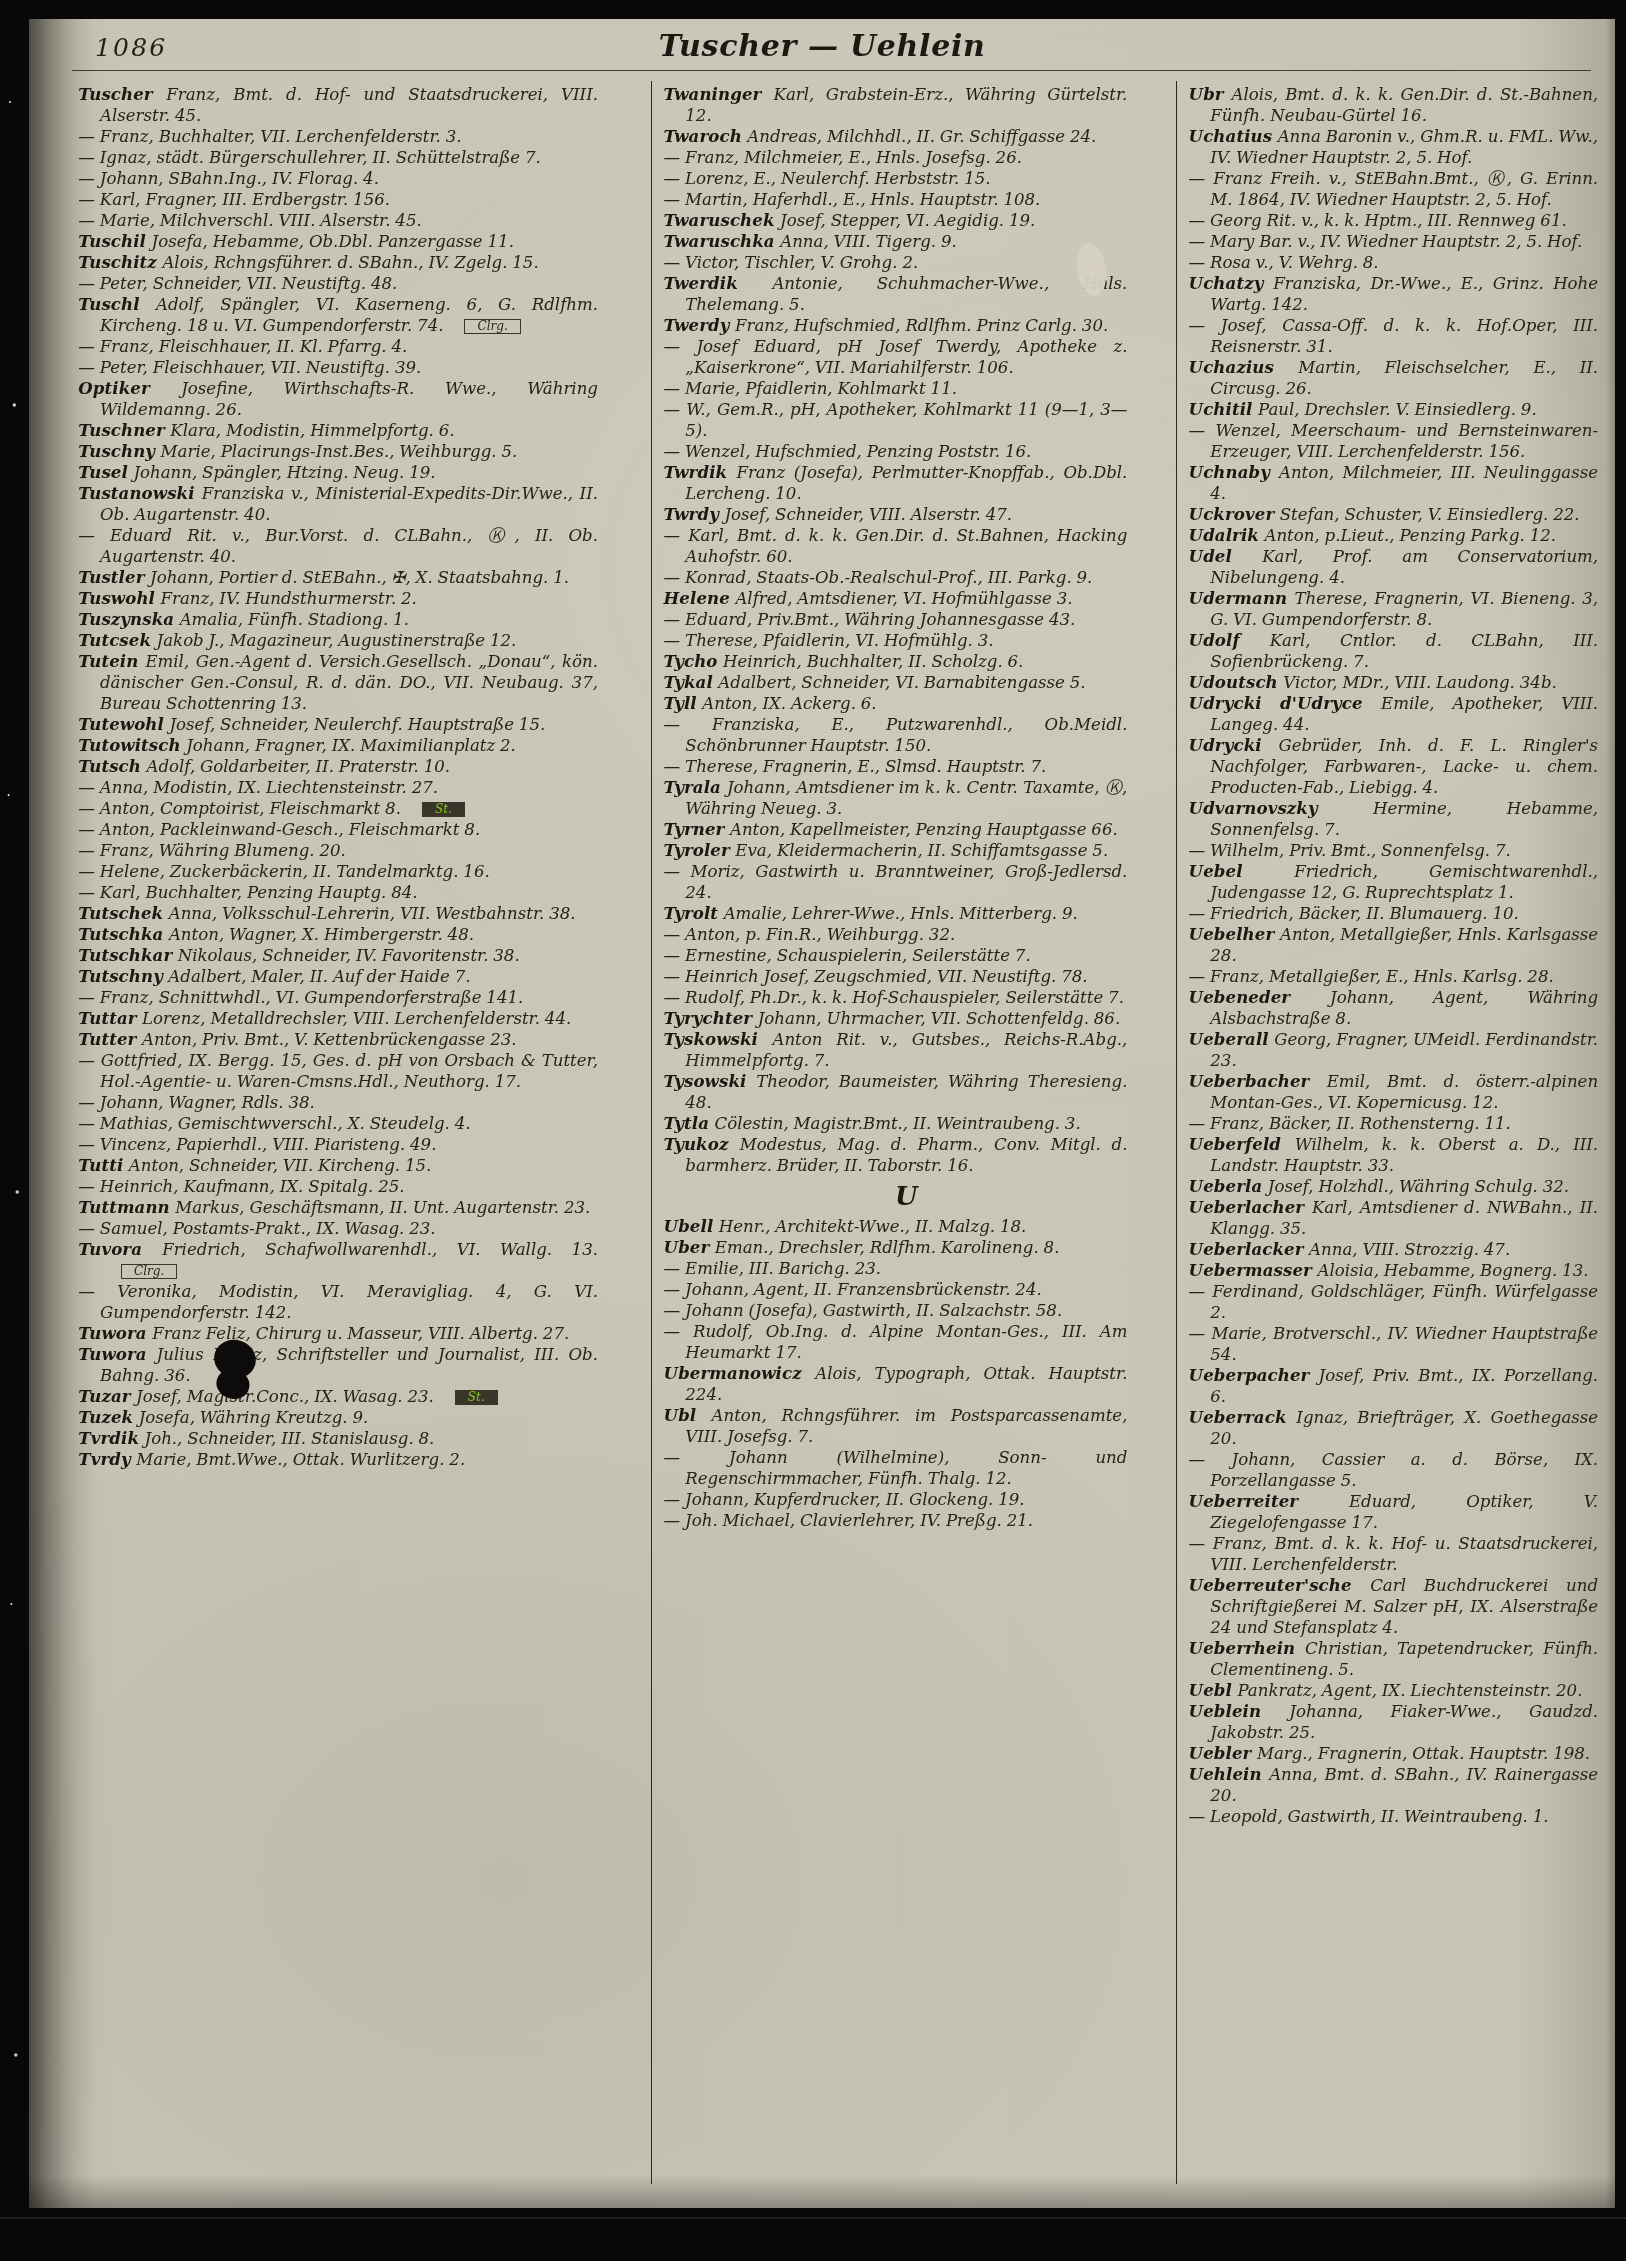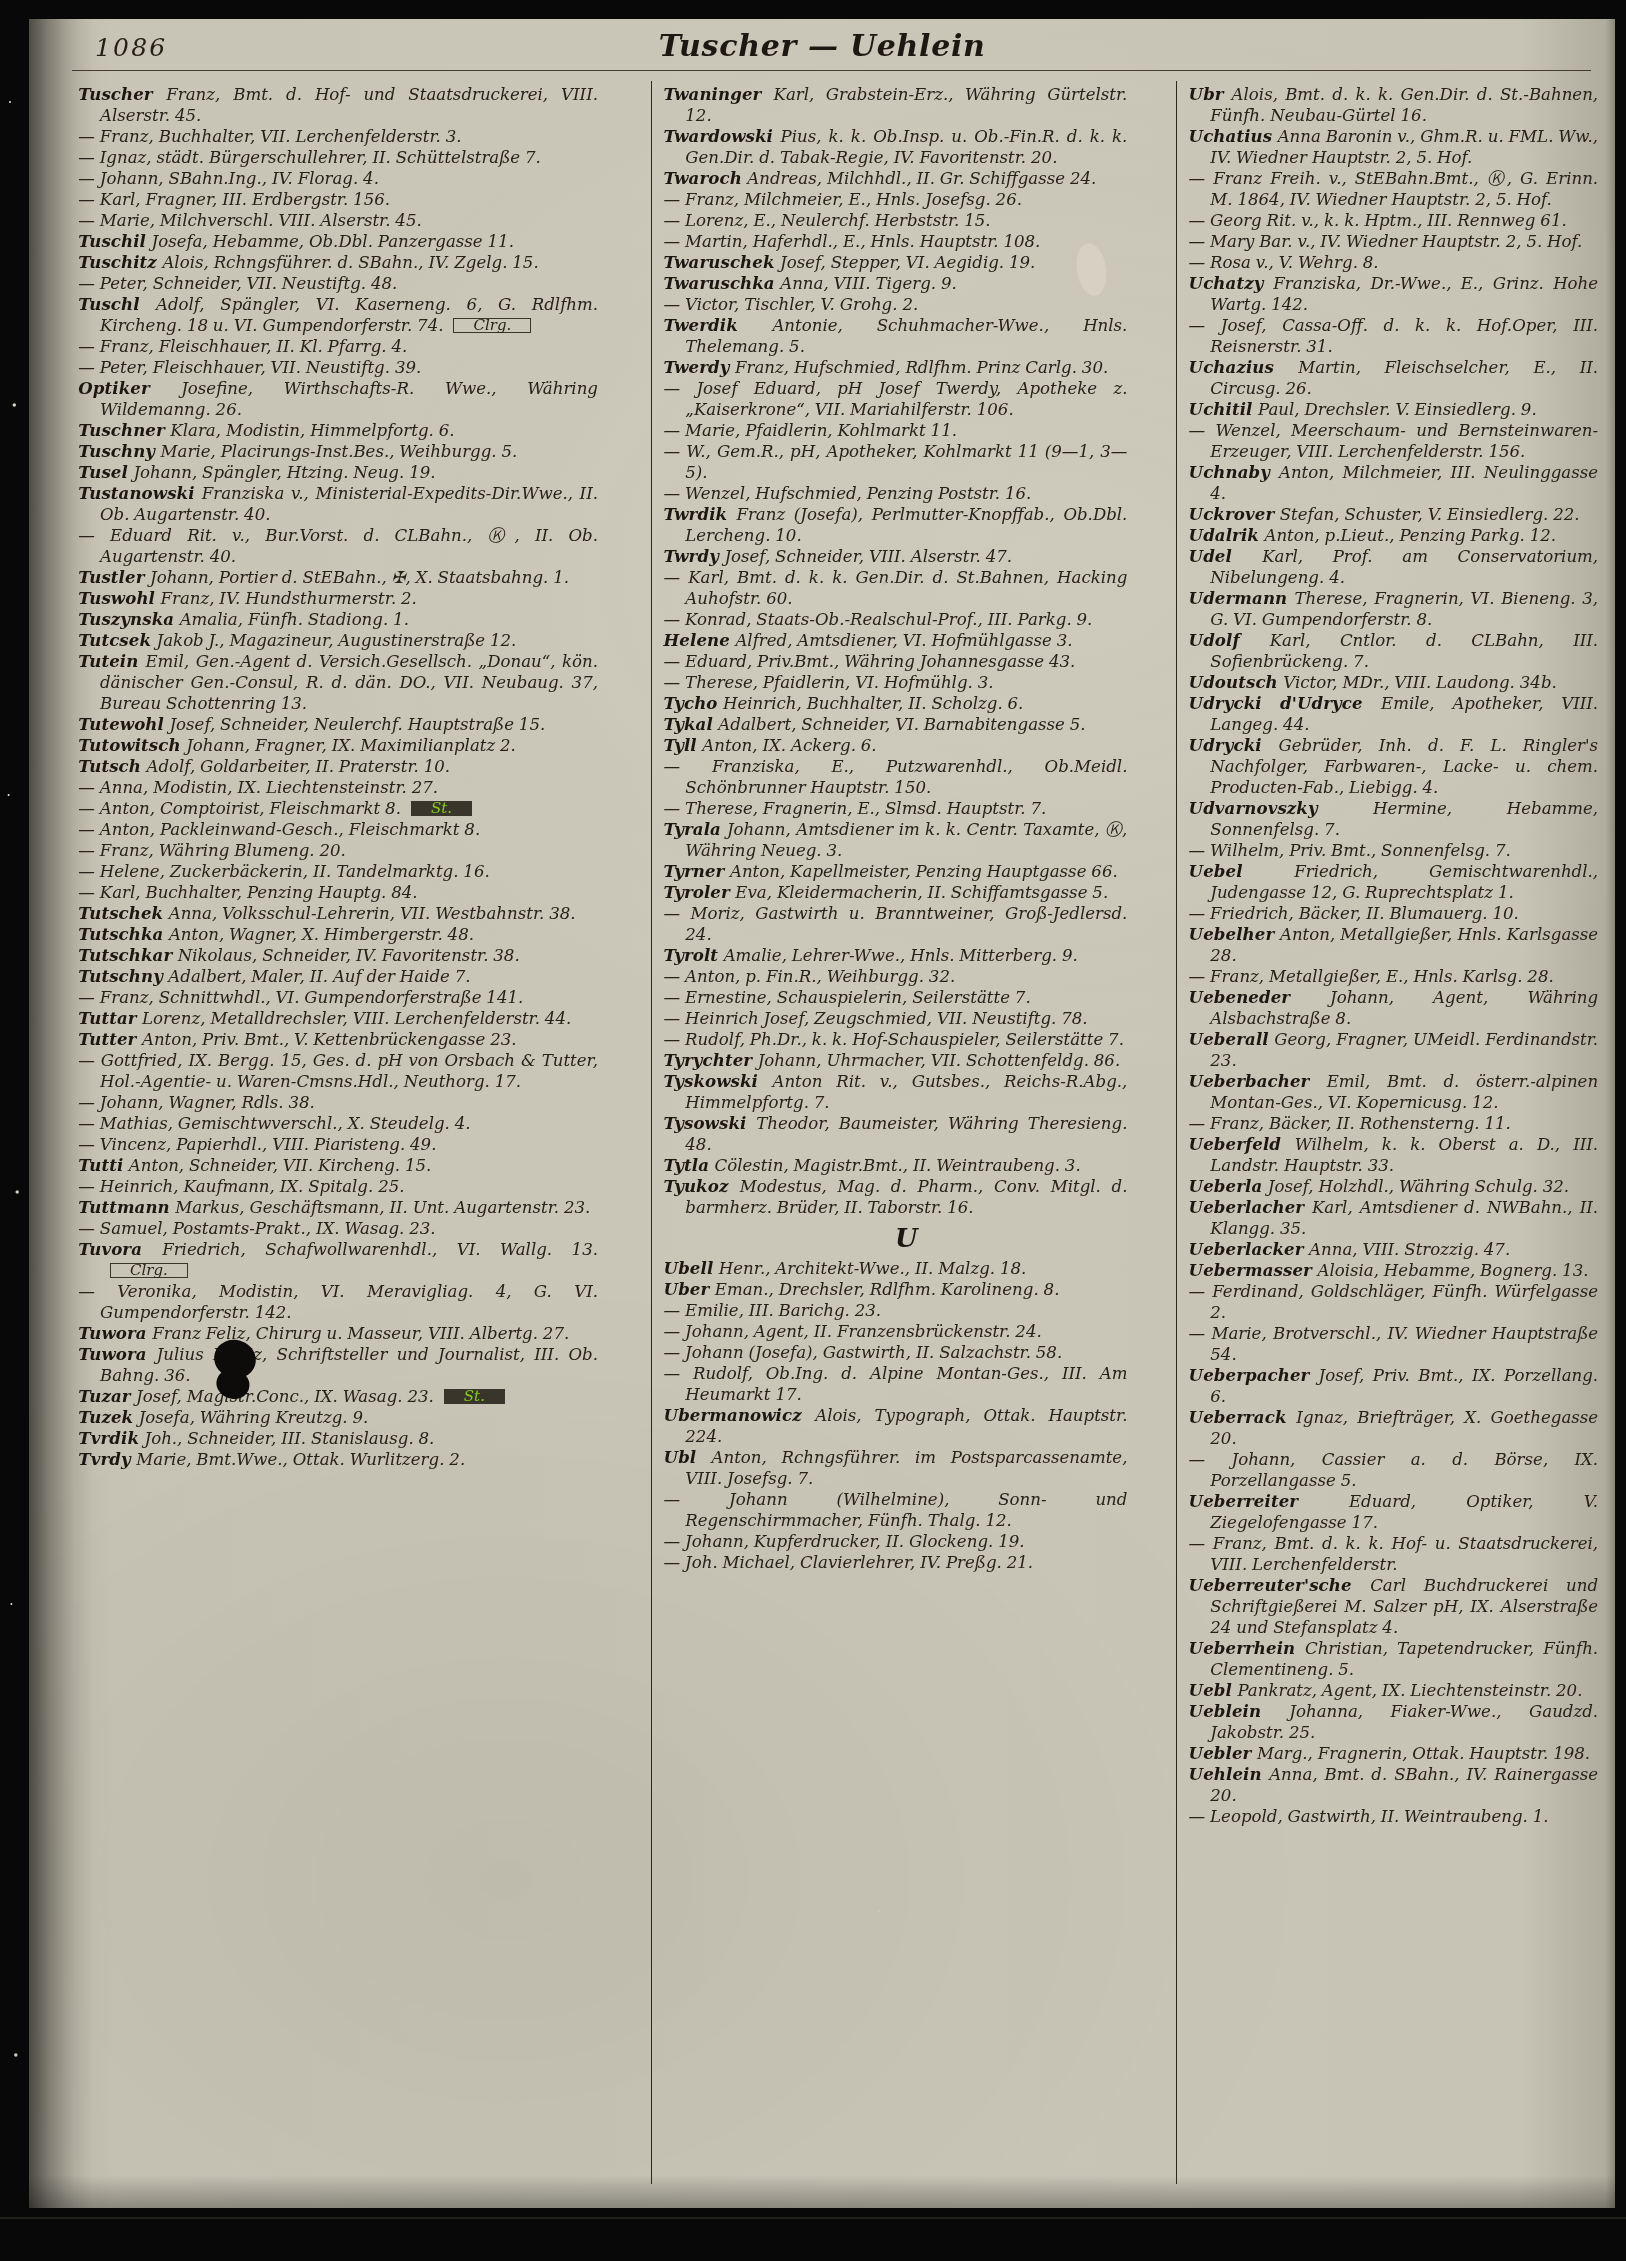--- a/index.html
+++ b/index.html
@@ -51,22 +51,22 @@
     font-size:16.6px;line-height:21px;color:#27221a;
     text-indent:-21.7px;padding-left:21.7px;text-align:justify;
     word-spacing:-0.4px;
   }
   .hw{font-weight:bold;letter-spacing:0.1px;color:#1c1710;}
   .section{
     text-align:center;font-weight:bold;font-size:26px;line-height:33px;
     color:#1c1710;margin:4.3px 0 2.9px 0;text-indent:0;
   }
   .tag{
-    display:inline-block;border:1.4px solid #3a352b;font-size:15px;line-height:13.7px;
-    padding:0 19px;margin-left:10px;text-indent:0;vertical-align:1.4px;color:#2a251c;
+    display:inline-block;border:1.4px solid #3a352b;font-size:12px;line-height:13.7px;
+    padding:0 12px;margin-left:21px;text-indent:0;vertical-align:1.4px;color:#2a251c;
   }
   .tag-fill{background:#3a352b;color:#84cc16;border-color:#3a352b;}
 
   
   .ink-blot{position:absolute;background:#0d0c0a;border-radius:50%;}
   .blot1{left:214px;top:1340px;width:42px;height:38px;transform:rotate(18deg);box-shadow:5.8px 24.5px 0 -4.3px #0d0c0a;}
   .white-spot{position:absolute;background:#d6d2c3;border-radius:50%;}
   .spot1{left:1077px;top:243px;width:29px;height:53px;transform:rotate(-8deg);opacity:.95;}
   .dust{position:absolute;width:2.2px;height:2.2px;border-radius:50%;background:#cfcbbc;
     box-shadow: 2.9px 188px 0 0.7px #bdb9aa, -4.3px 592px 0 0 #d6d2c3, 1.4px 1025px 0 0.7px #c5c1b2,
@@ -144,21 +144,20 @@
           <div class="entry">— Veronika, Modistin, VI. Meravigliag. 4, G. VI. Gumpendorferstr. 142.</div>
           <div class="entry"><span class="hw">Tuwora </span>Franz Feliz, Chirurg u. Masseur, VIII. Albertg. 27.</div>
           <div class="entry"><span class="hw">Tuwora </span>Julius Moriz, Schriftsteller und Journalist, III. Ob. Bahng. 36.</div>
           <div class="entry"><span class="hw">Tuzar </span>Josef, Magistr.Conc., IX. Wasag. 23.<span class="tag tag-fill">St.</span></div>
           <div class="entry"><span class="hw">Tuzek </span>Josefa, Währing Kreutzg. 9.</div>
           <div class="entry"><span class="hw">Tvrdik </span>Joh., Schneider, III. Stanislausg. 8.</div>
           <div class="entry"><span class="hw">Tvrdy </span>Marie, Bmt.Wwe., Ottak. Wurlitzerg. 2.</div>
         </div>
       <div class="col col2">
           <div class="entry"><span class="hw">Twaninger </span>Karl, Grabstein-Erz., Währing Gürtelstr. 12.</div>
-          <div class="entry"><span class="hw">Twardowski </span>Pius, k. k. Ob.Insp. u. Ob.-Fin.R. d. k. k. Gen.Dir. d. Tabak-Regie, IV. Favoritenstr. 20.</div>
           <div class="entry"><span class="hw">Twaroch </span>Andreas, Milchhdl., II. Gr. Schiffgasse 24.</div>
           <div class="entry">— Franz, Milchmeier, E., Hnls. Josefsg. 26.</div>
           <div class="entry">— Lorenz, E., Neulerchf. Herbststr. 15.</div>
           <div class="entry">— Martin, Haferhdl., E., Hnls. Hauptstr. 108.</div>
           <div class="entry"><span class="hw">Twaruschek </span>Josef, Stepper, VI. Aegidig. 19.</div>
           <div class="entry"><span class="hw">Twaruschka </span>Anna, VIII. Tigerg. 9.</div>
           <div class="entry">— Victor, Tischler, V. Grohg. 2.</div>
           <div class="entry"><span class="hw">Twerdik </span>Antonie, Schuhmacher-Wwe., Hnls. Thelemang. 5.</div>
           <div class="entry"><span class="hw">Twerdy </span>Franz, Hufschmied, Rdlfhm. Prinz Carlg. 30.</div>
           <div class="entry">— Josef Eduard, pH Josef Twerdy, Apotheke z. „Kaiserkrone“, VII. Mariahilferstr. 106.</div>

